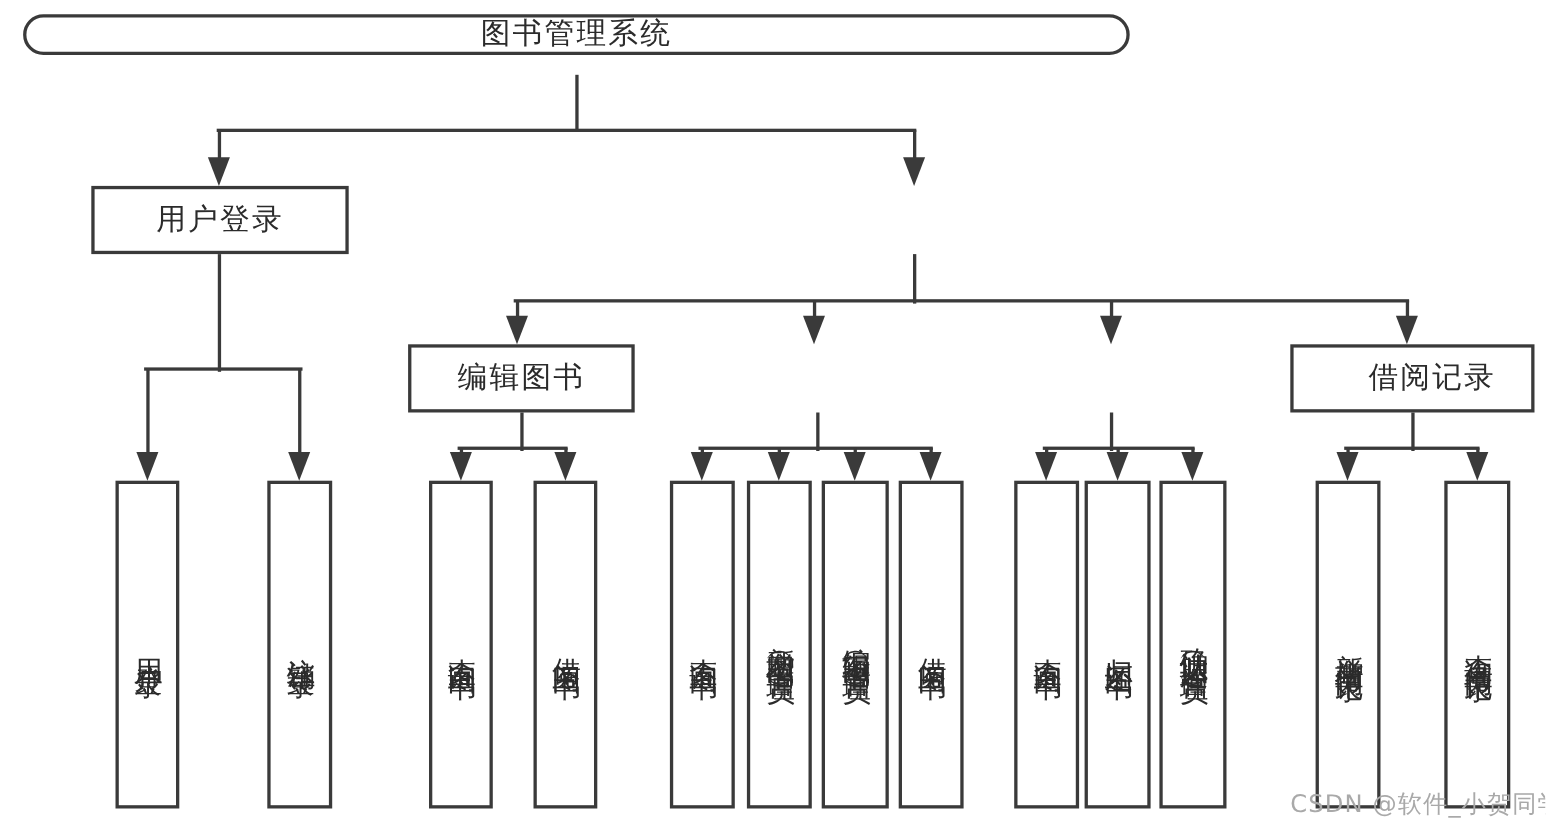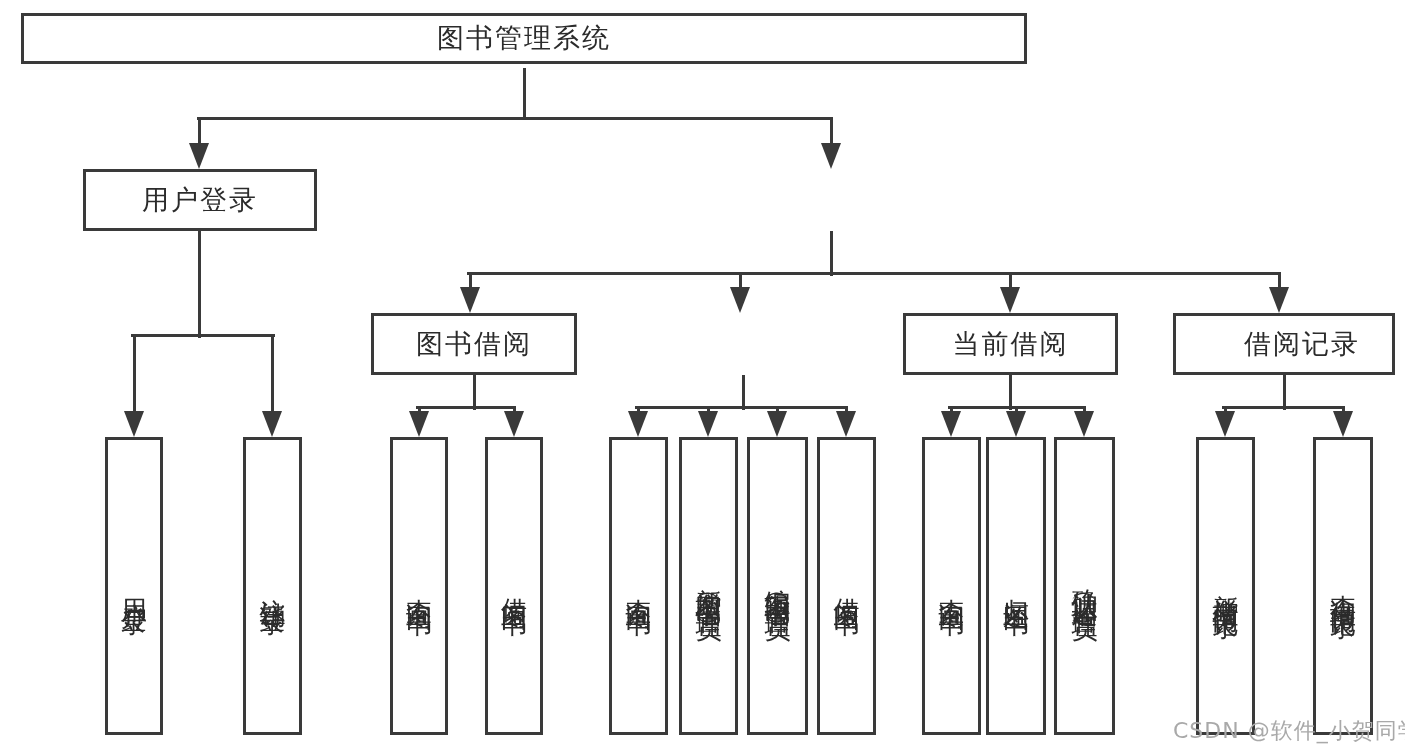--- a/index.html
+++ b/index.html
@@ -28,26 +28,25 @@
   #watermark{
     position:absolute;left:1173px;top:716px;
     color:#a9a9a9;font-size:22px;letter-spacing:1px;white-space:nowrap;
   }
 </style>
 </head>
 <body>
 
 <div id="stage">
 
-  <div class="box" style="left:21px;top:13px;width:1006px;height:51px;">图书管理系统</div>
+  <div class="box" style="left:21px;top:13px;width:1006px;height:37px;border-radius:19px;">图书管理系统</div>
 
   <div class="box" style="left:83px;top:169px;width:234px;height:62px;">用户登录</div>
 
-  <div class="box" style="left:371px;top:313px;width:206px;height:62px;">图书借阅</div>
-  <div class="box" style="left:903px;top:313px;width:215px;height:62px;">当前借阅</div>
+  <div class="box" style="left:371px;top:313px;width:206px;height:62px;">编辑图书</div>
   <div class="box" style="left:1173px;top:313px;width:222px;height:62px;padding-left:36px;">借阅记录</div>
 
   <div class="box leaf" style="left:105px;top:437px;width:58px;height:298px;">用户登录</div>
   <div class="box leaf" style="left:243px;top:437px;width:59px;height:298px;">注销登录</div>
   <div class="box leaf" style="left:390px;top:437px;width:58px;height:298px;">查询图书</div>
   <div class="box leaf" style="left:485px;top:437px;width:58px;height:298px;">借阅图书</div>
   <div class="box leaf" style="left:609px;top:437px;width:59px;height:298px;">查询图书</div>
   <div class="box leaf" style="left:679px;top:437px;width:59px;height:298px;">新增图书（管理员）</div>
   <div class="box leaf" style="left:747px;top:437px;width:61px;height:298px;">编辑图书（管理员）</div>
   <div class="box leaf" style="left:817px;top:437px;width:59px;height:298px;">借阅图书</div>

